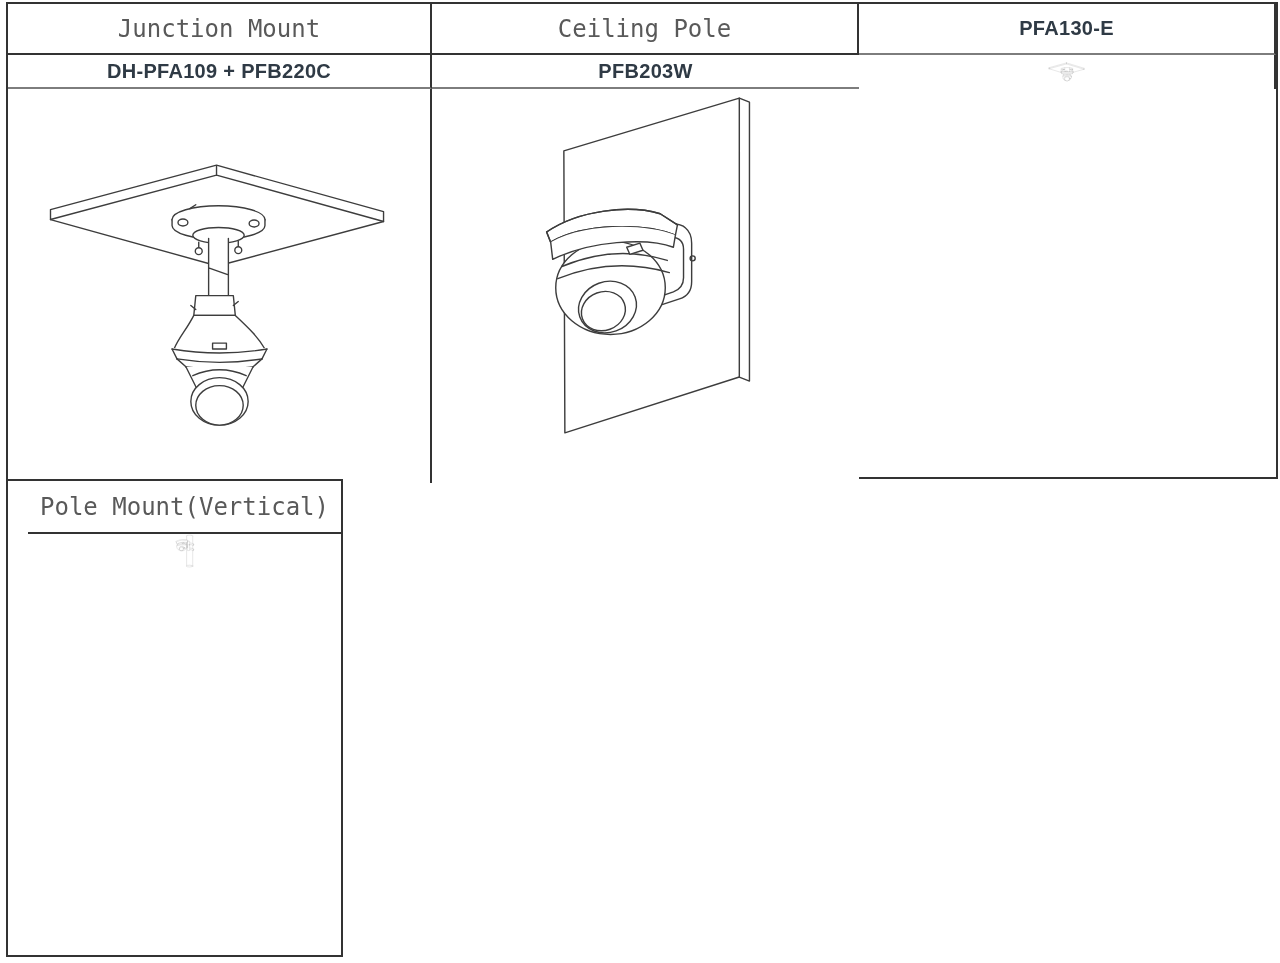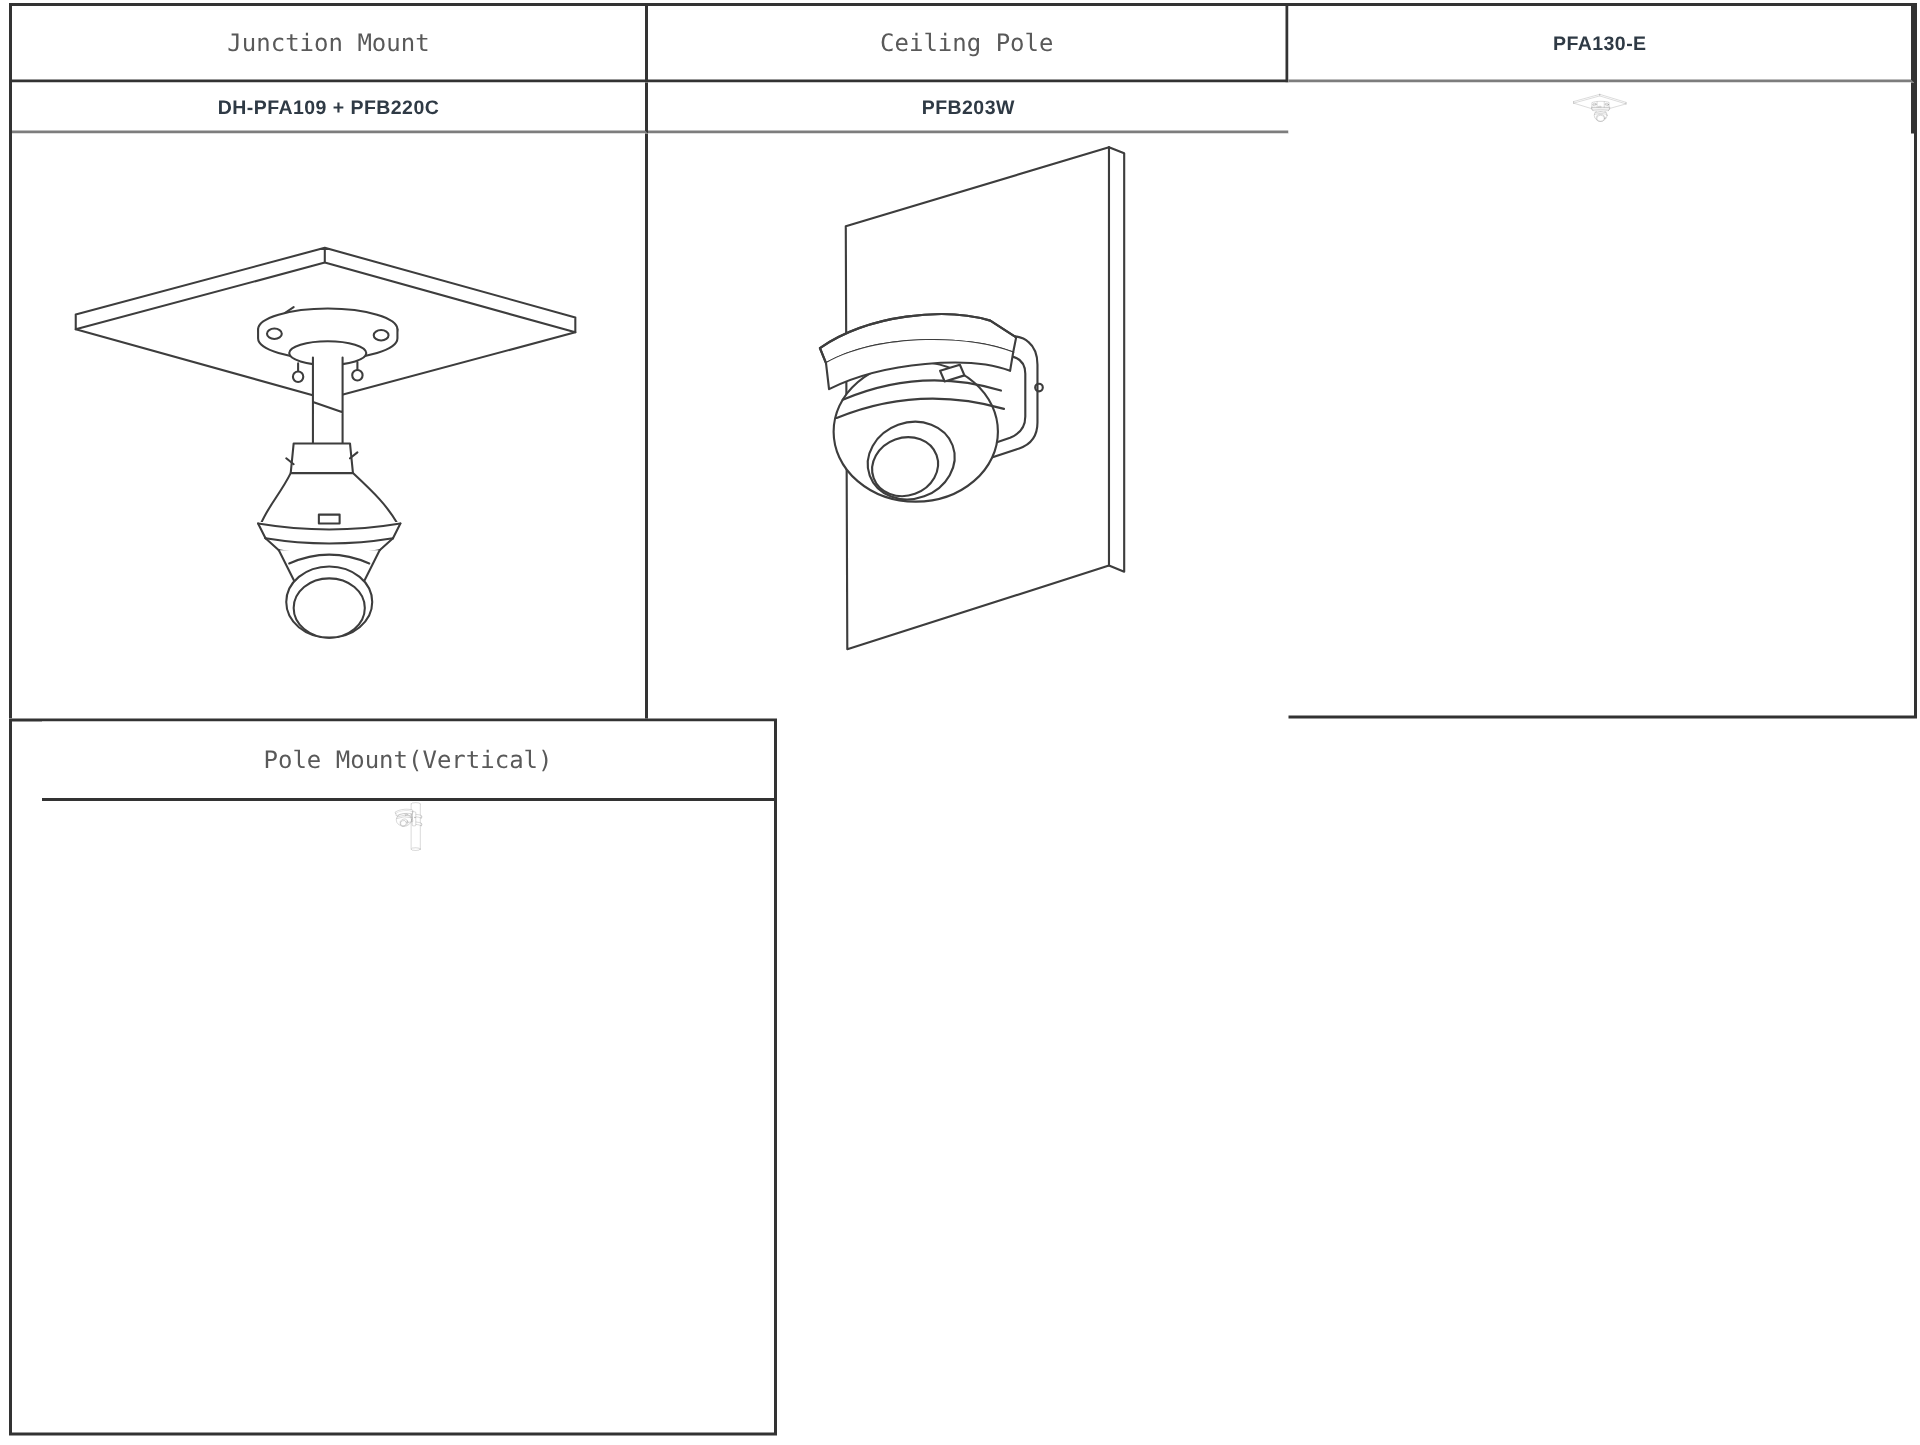--- a/index.html
+++ b/index.html
@@ -2,31 +2,31 @@
 <html><head>
 <meta charset="utf-8">
 <style>
   html,body{margin:0;padding:0;background:#fff;}
   #canvas{position:relative;width:1280px;height:963px;background:#ffffff;overflow:hidden;
           font-family:"Liberation Sans", sans-serif;}
   .section{position:absolute;border:2px solid #333333;background:#fff;display:grid;box-sizing:border-box;}
   #section-top{left:6px;top:2px;width:1272px;height:477px;
                grid-template-columns:424px 427px auto;
                grid-template-rows:51px 34px auto;}
-  #section-bottom{left:6px;top:479px;width:512px;height:478px;
+  #section-bottom{left:6px;top:479px;width:337px;height:478px;
                grid-template-columns:auto;
                grid-template-rows:53px 35px auto;padding-left:20px;}
   .cell{box-sizing:border-box;display:flex;align-items:center;justify-content:center;background:#fff;}
   .col-divider{border-right:2px solid #333333;}
   .title-cell{border-bottom:2px solid #333333;
               font-family:"DejaVu Sans Mono", monospace;
-              font-size:16px;color:#595959;letter-spacing:0px;white-space:nowrap;}
+              font-size:24px;color:#595959;letter-spacing:0px;white-space:nowrap;}
   .model-cell{border-bottom:2px solid #7d7d7d;
               font-family:"Liberation Sans", sans-serif;font-weight:bold;
-              font-size:13px;color:#2f3a45;letter-spacing:0.3px;white-space:nowrap;}
+              font-size:20px;color:#2f3a45;letter-spacing:0.3px;white-space:nowrap;}
   .drawing-cell{align-items:stretch;justify-content:stretch;padding:0;}
   .drawing-cell svg{width:100%;height:100%;display:block;}
 </style>
 </head>
 <body>
 
 <div id="canvas">
 
   <div id="section-top" class="section">
 

